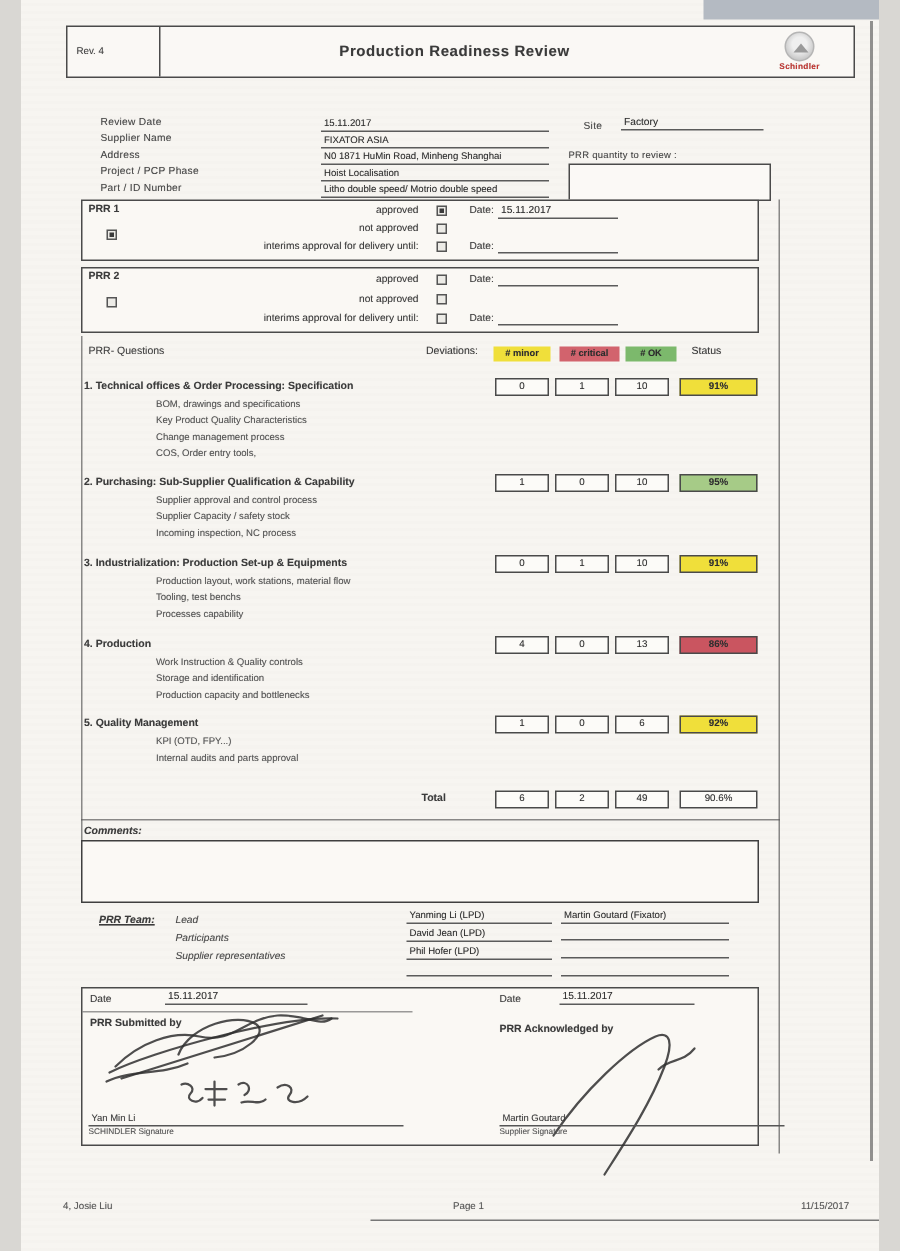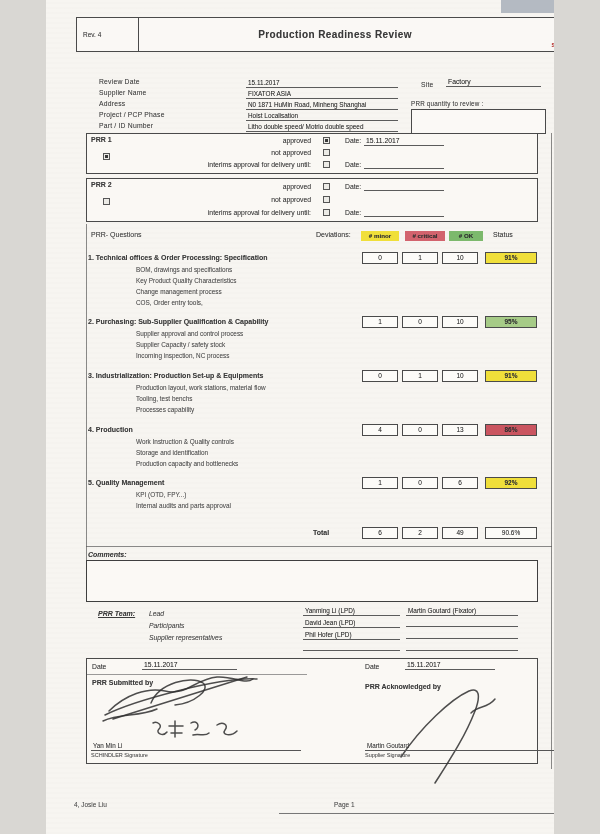--- a/index.html
+++ b/index.html
@@ -1,18 +1,18 @@
 <!DOCTYPE html>
 <html><head>
 <meta charset="utf-8">
 <style>
   *{margin:0;padding:0;box-sizing:border-box}
   html,body{background:#d9d7d3}
   body{font-family:"Liberation Sans",sans-serif}
-  .page{position:relative;width:508px;height:834px;margin:0 auto;background:#f7f5f1;overflow:hidden;
+  .page{position:relative;width:572px;height:834px;margin:0 auto;background:#f7f5f1;overflow:hidden;
         color:#3b3b3b;text-shadow:0 0 .5px rgba(80,80,80,.4)}
   .abs{position:absolute}
   .noise{position:absolute;inset:0;pointer-events:none;
          background:repeating-linear-gradient(0deg,rgba(120,115,110,.015) 0 2px,transparent 2px 5px)}
   
   .scan-band{position:absolute;left:455px;top:0;width:145px;height:13px;background:#b4bac2}
   .scan-edge{position:absolute;left:566px;top:14px;width:2px;height:760px;background:#4e4e4e;opacity:.6;filter:blur(.3px)}
   .right-rail{position:absolute;left:505px;top:133px;width:1px;height:636px;background:#5a5a5a;opacity:.7}
   .left-rail{position:absolute;left:40px;top:224px;width:1px;height:336px;background:#5a5a5a;opacity:.7}
   .q-bottom{position:absolute;left:40px;top:546px;width:466px;height:1px;background:#5a5a5a;opacity:.7}

